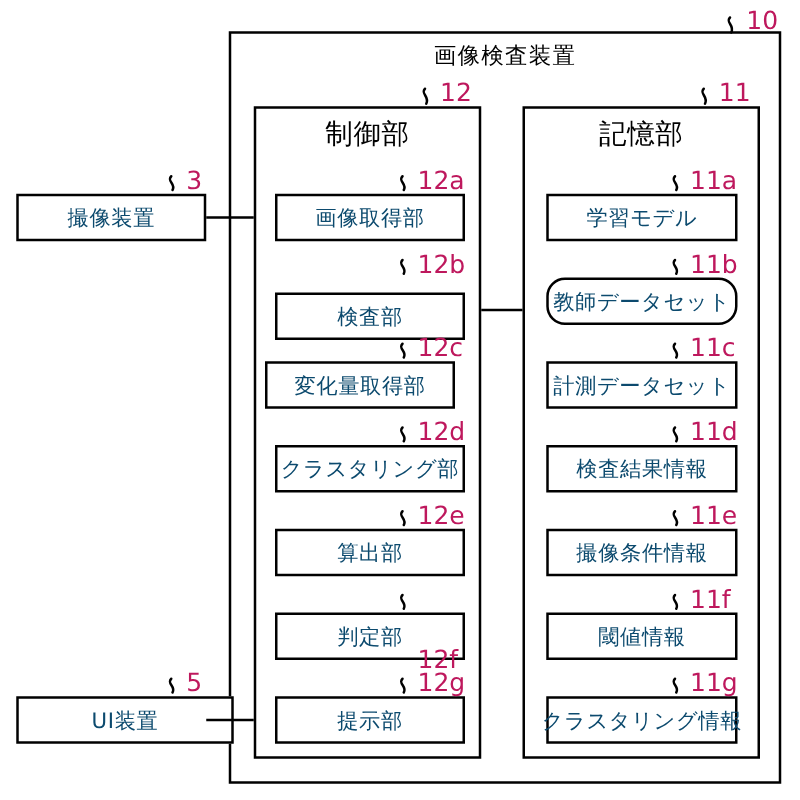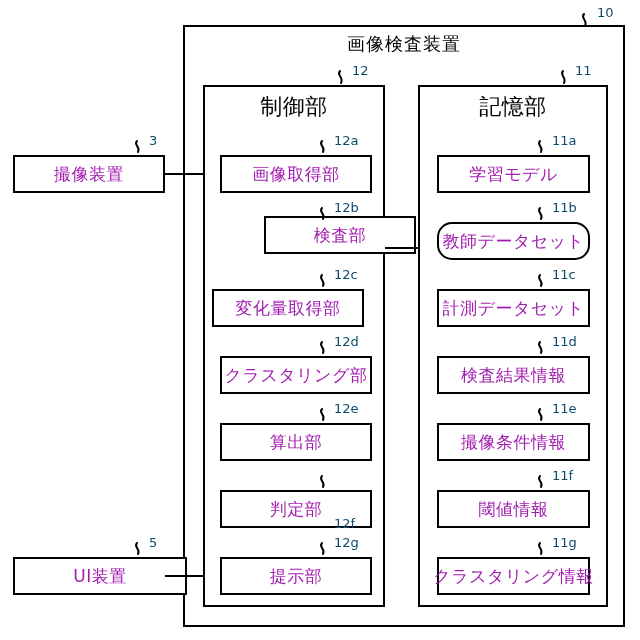--- a/index.html
+++ b/index.html
@@ -18,21 +18,21 @@
     overflow: hidden;
   }
   .box {
     position: absolute;
     box-sizing: border-box;
     background: #ffffff;
     border: 2px solid #000000;
     display: flex;
     align-items: center;
     justify-content: center;
-    color: #a21caf;
+    color: #0c4a6e;
   }
   .outer-box {
     border-width: 2px;
     align-items: flex-start;
     justify-content: center;
   }
   .group-box {
     border-width: 2px;
     align-items: flex-start;
     justify-content: center;
@@ -60,22 +60,22 @@
   .outer-title {
     position: absolute;
     font-size: 18px;
     letter-spacing: 1px;
     white-space: nowrap;
     color: #000000;
     text-align: center;
   }
   .ref-label {
     position: absolute;
-    font-size: 13px;
-    color: #0c4a6e;
+    font-size: 20px;
+    color: #be185d;
     white-space: nowrap;
     line-height: 1;
   }
   .line-h {
     position: absolute;
     background: #000000;
     height: 2px;
   }
   .leader {
     position: absolute;
@@ -114,21 +114,21 @@
   <div class="ref-label" style="left:352px; top:64px;">12</div>
 
   <div class="box leaf-box" style="left:220px; top:155px; width:152px; height:38px;">画像取得部</div>
   <div class="leader" style="left:318px; top:136px;">
     <svg width="26" height="21" viewBox="0 0 26 21">
       <path d="M4,5 C0,9 8,11 5,16" stroke="#000" stroke-width="2" fill="none" stroke-linecap="round"></path>
     </svg>
   </div>
   <div class="ref-label" style="left:334px; top:134px;">12a</div>
 
-  <div class="box leaf-box" style="left:220px; top:216px; width:152px; height:38px;margin-left:44px;">検査部</div>
+  <div class="box leaf-box" style="left:220px; top:234px; width:152px; height:38px;">検査部</div>
   <div class="leader" style="left:318px; top:203px;">
     <svg width="26" height="21" viewBox="0 0 26 21">
       <path d="M4,5 C0,9 8,11 5,16" stroke="#000" stroke-width="2" fill="none" stroke-linecap="round"></path>
     </svg>
   </div>
   <div class="ref-label" style="left:334px; top:201px;">12b</div>
 
   <div class="box leaf-box" style="left:212px; top:289px; width:152px; height:38px;">変化量取得部</div>
   <div class="leader" style="left:318px; top:270px;">
     <svg width="26" height="21" viewBox="0 0 26 21">

